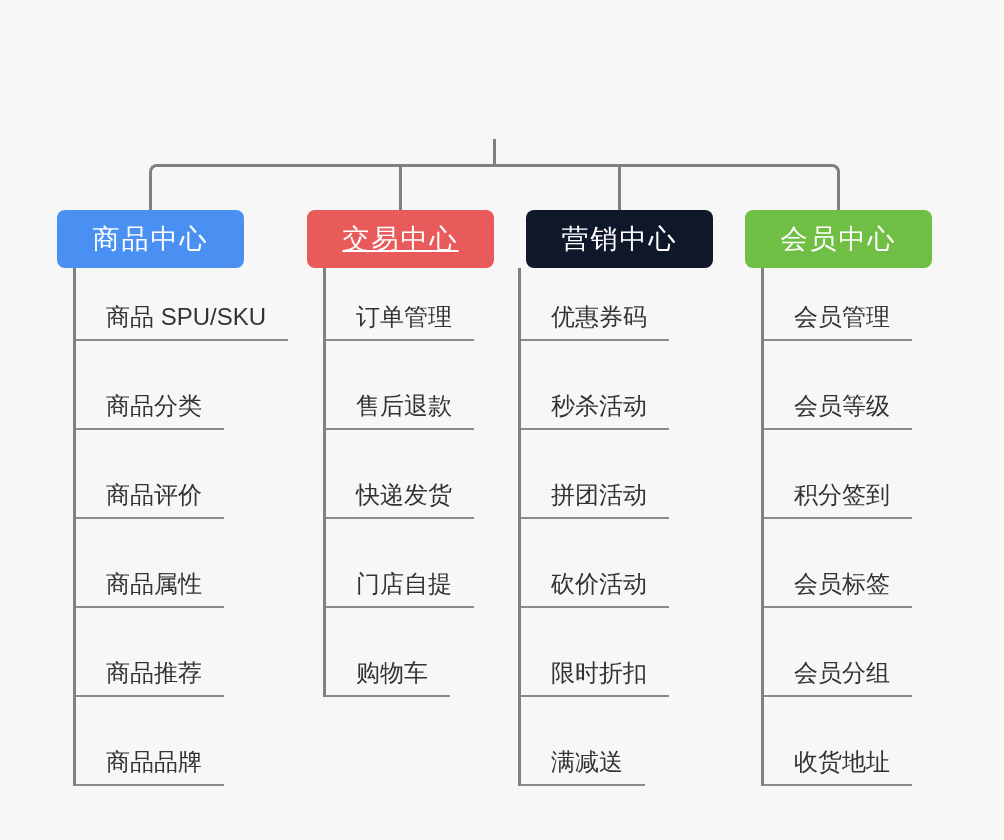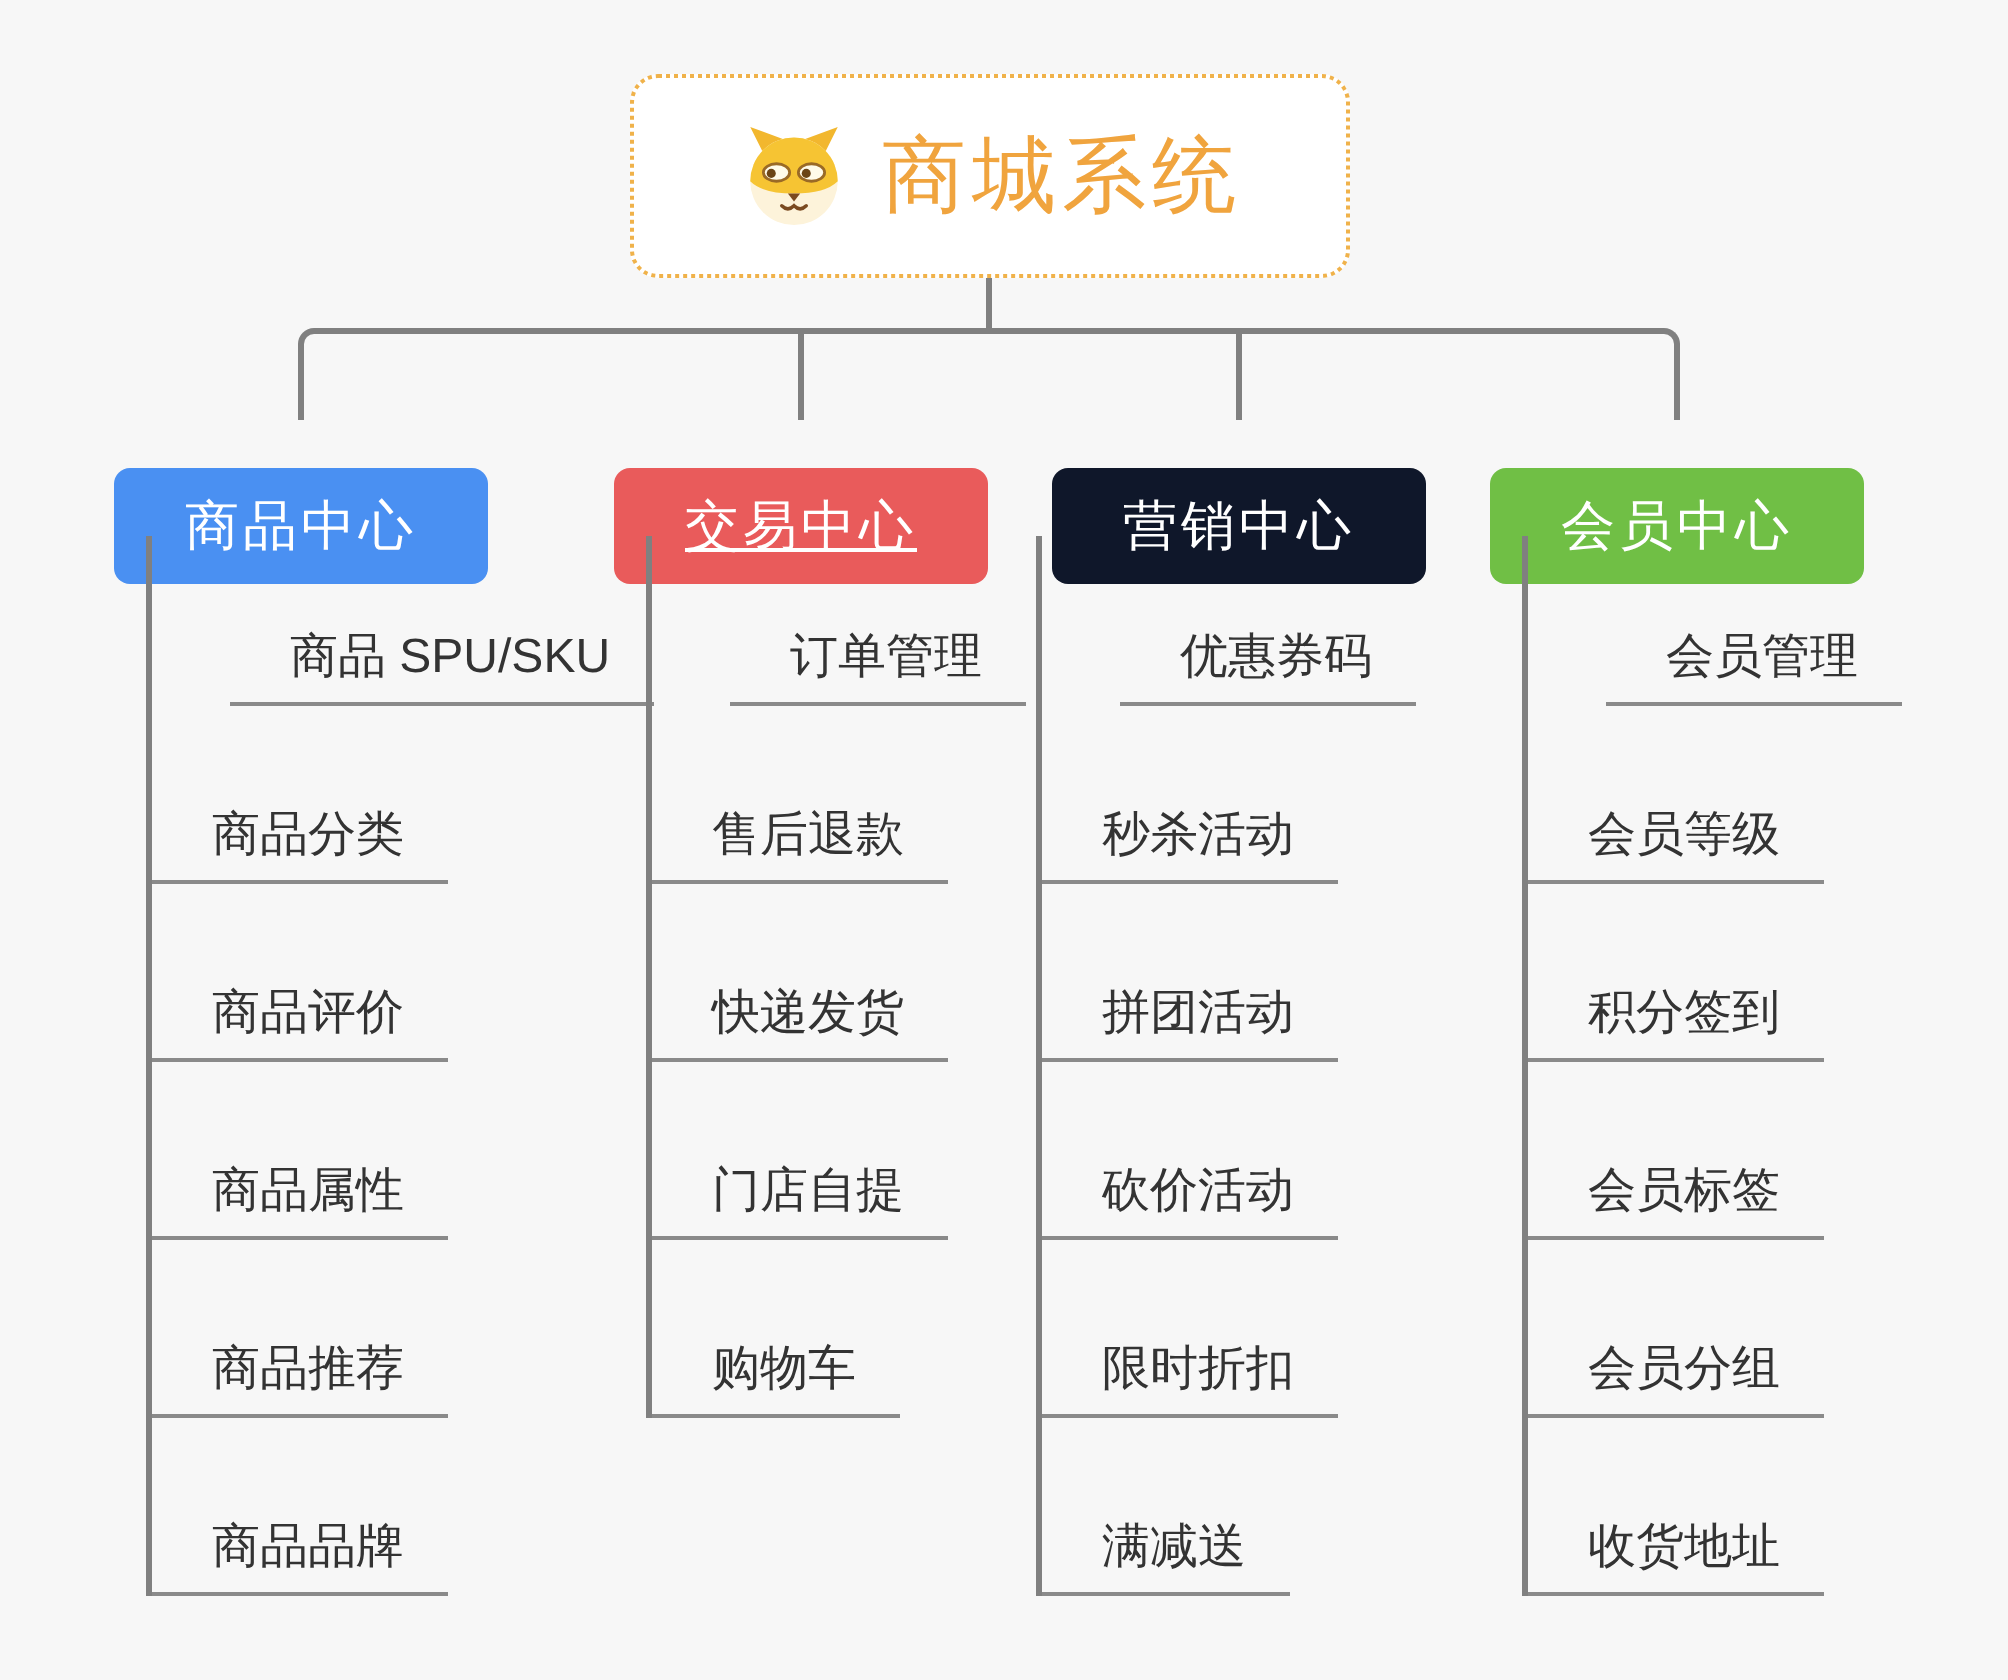--- a/index.html
+++ b/index.html
@@ -48,21 +48,20 @@
   
   .branch-node {
     position: absolute; top: 210px;
     width: 187px; height: 58px;
     border-radius: 8px;
     display: flex; align-items: center; justify-content: center;
     color: #ffffff;
     font-size: 27px;
     letter-spacing: 2px;
     white-space: nowrap;
-    margin-top: 24px;
   }
   .bn-0 { left: 57px;  }
   .bn-1 { left: 307px; }
   .bn-2 { left: 526px; }
   .bn-3 { left: 745px; }
 
   
   .item-list {
     position: absolute; top: 268px;
     border-left: 3px solid #808080;
@@ -74,44 +73,27 @@
 
   .item {
     width: fit-content;
     padding: 51px 22px 8px 30px;
     border-bottom: 2px solid #8a8a8a;
     font-size: 24px;
     line-height: 28px;
     color: #333333;
     white-space: nowrap;
   }
-  .item:first-child { padding-top: 47px; margin-left: 39px; }
+  .item:first-child { padding-top: 35px; }
 </style>
 </head>
 <body>
 
 <div class="canvas">
 
-  <div class="root-node">
-    <span style="display:flex;">
-      <svg width="56" height="56" viewBox="0 0 64 64" aria-hidden="true">
-        <path d="M15 20 L7 4 L26 11 Z" fill="#f2b72e"></path>
-        <path d="M49 20 L57 4 L38 11 Z" fill="#f2b72e"></path>
-        <circle cx="32" cy="35" r="25" fill="#fdf3da"></circle>
-        <path d="M7 35 a25 25 0 0 1 50 0 q-7 7 -25 7 q-18 0 -25 -7 Z" fill="#f6c433"></path>
-        <ellipse cx="22" cy="30" rx="7.5" ry="5" fill="#fffbe9" stroke="#9a6a26" stroke-width="1.6"></ellipse>
-        <ellipse cx="42" cy="30" rx="7.5" ry="5" fill="#fffbe9" stroke="#9a6a26" stroke-width="1.6"></ellipse>
-        <circle cx="19" cy="30.5" r="2.6" fill="#6b4516"></circle>
-        <circle cx="39" cy="30.5" r="2.6" fill="#6b4516"></circle>
-        <path d="M28.5 42 h7 l-3.5 4.5 Z" fill="#7a4a20"></path>
-        <path d="M25 49 q3.5 3.5 7 0 q3.5 3.5 7 0" stroke="#7a4a20" stroke-width="2" fill="none" stroke-linecap="round"></path>
-      </svg>
-    </span>
-    <span class="root-title">商城系统</span>
-  </div>
 
   <div class="line stem"></div>
   <div class="bus"></div>
   <div class="line drop-2"></div>
   <div class="line drop-3"></div>
 
   <div class="branch-node bn-0" style="background: rgb(74, 144, 242);">商品中心</div>
   <div class="branch-node bn-1" style="background: rgb(233, 91, 91); text-decoration: underline;">交易中心</div>
   <div class="branch-node bn-2" style="background: #0f172a;">营销中心</div>
   <div class="branch-node bn-3" style="background: rgb(112, 191, 69);">会员中心</div>

